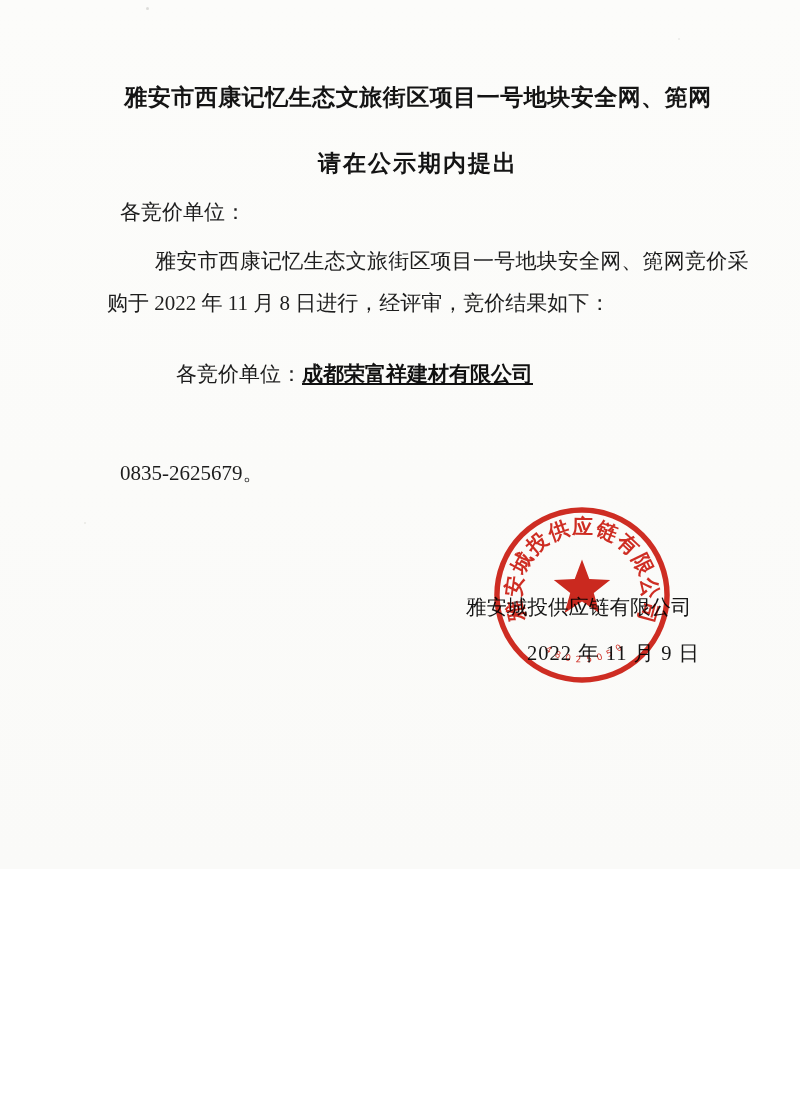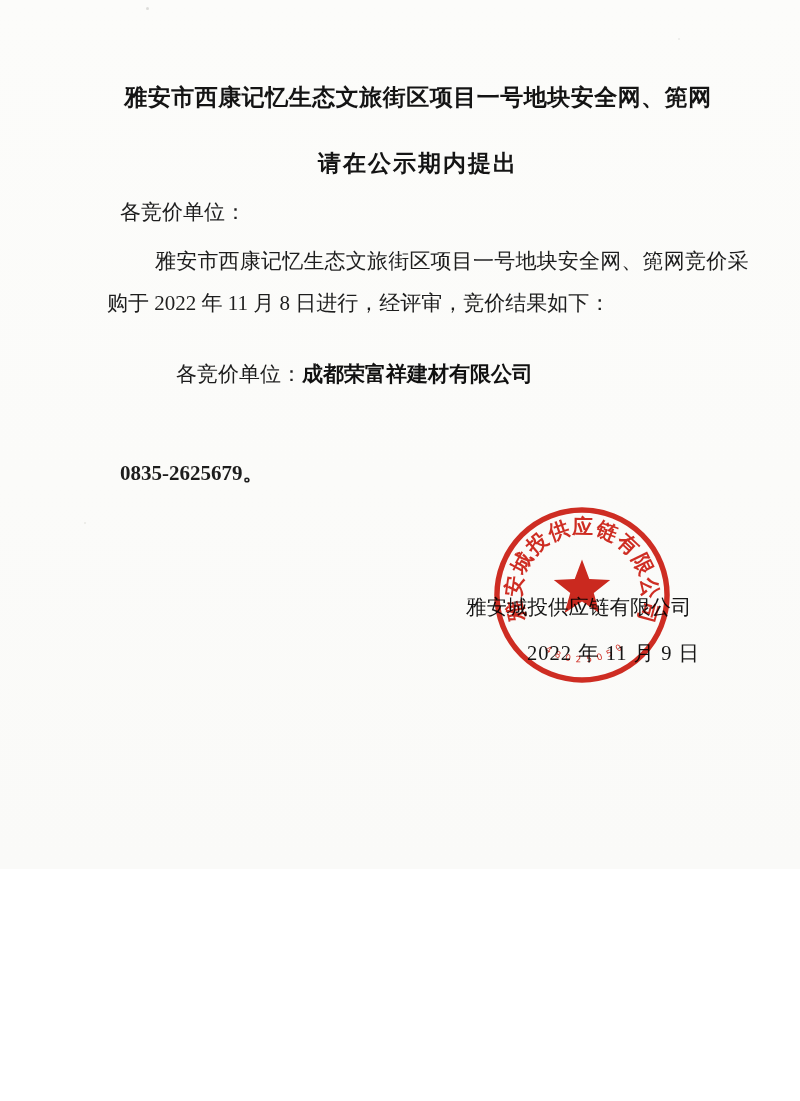--- a/index.html
+++ b/index.html
@@ -35,24 +35,24 @@
     color: #141414;
     white-space: pre;
   }
   .t1 { top: 82px; letter-spacing: 0.5px; }
   .t2 { top: 148px; letter-spacing: 2px; }
   .salutation { left: 120px; top: 198px; }
   .p1l1 { left: 155px; top: 247px; letter-spacing: 0.2px; }
   .p1l2 { left: 107px; top: 289px; }
   .winner { left: 155px; top: 332px; }
   .winner .label { font-weight: 500; }
-  .winner .name  { font-weight: 700; color: #111; }
+  .winner .name  { font-weight: 700; color: #111; text-decoration: underline; }
   .p2l1 { left: 155px; top: 375px; }
   .p2l2 { left: 120px; top: 417px; letter-spacing: 4.5px; }
-  .p2l3 { left: 120px; top: 459px; font-weight: 700; }
+  .p2l3 { left: 120px; top: 459px; font-weight: 400; }
   .sig-company { left: 466px; top: 594px; font-size: 20.5px; color: #161616; }
   .sig-date    { left: 527px; top: 640px; font-size: 20.5px; color: #161616; letter-spacing: 1px; }
   .seal {
     position: absolute;
     left: 493px; top: 506px;
     width: 178px; height: 178px;
     mix-blend-mode: multiply;
     opacity: 0.93;
   }
   .seal svg { width: 100%; height: 100%; }

